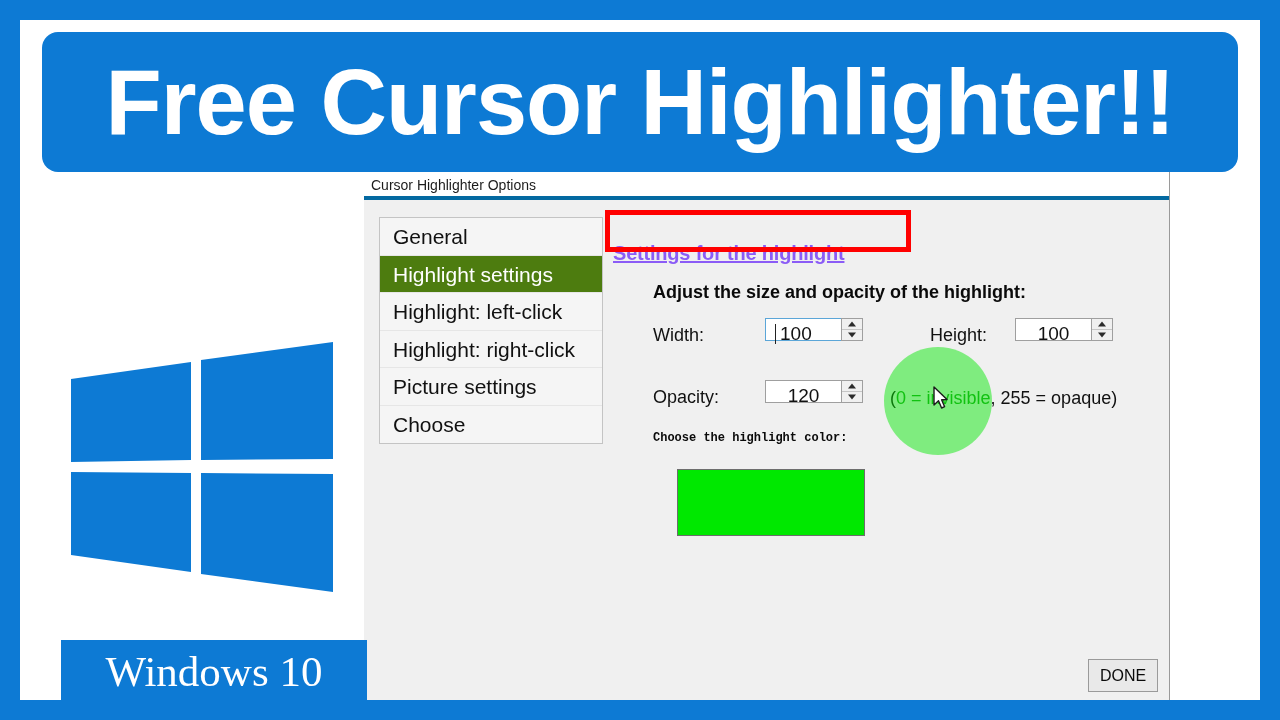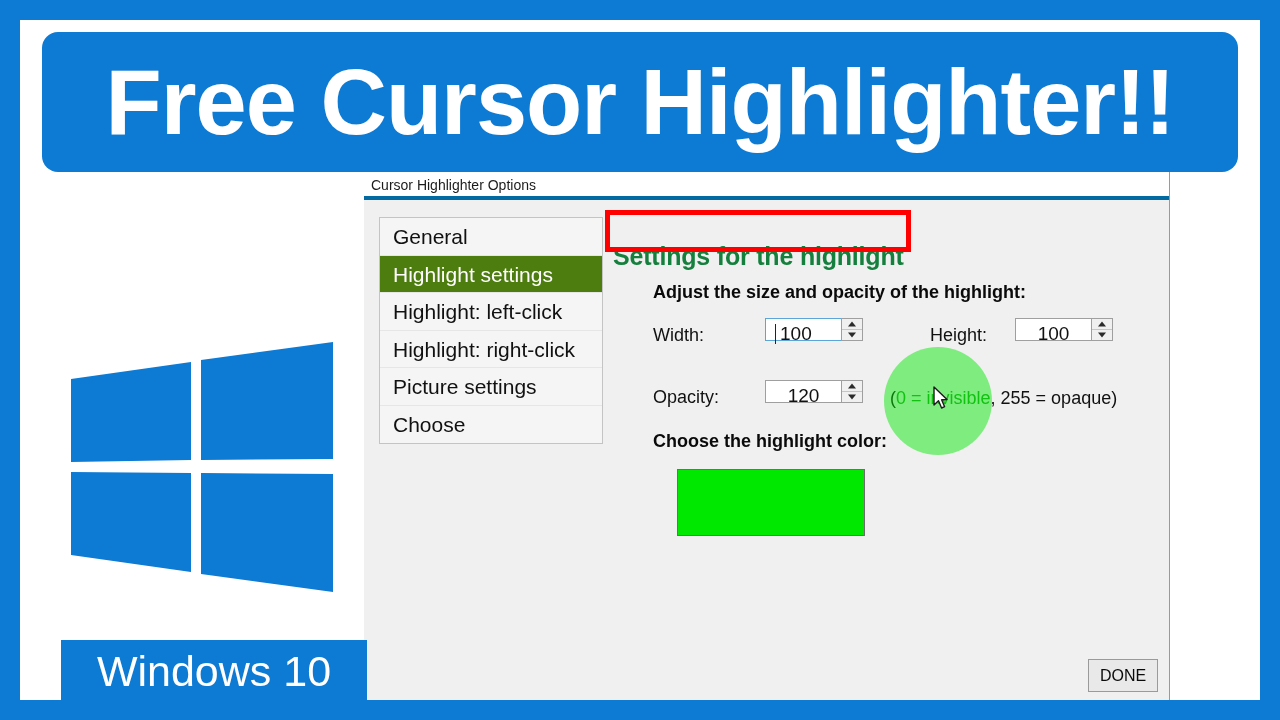--- a/index.html
+++ b/index.html
@@ -75,25 +75,26 @@
   .sidebar-item:last-child { border-bottom: none; }
   .sidebar-item.selected {
     background: #4d7c0f;
     color: #ffffff;
   }
 
   
   #pane-title {
     position: absolute;
     left: 250px; top: 42px;
-    font-size: 25px;
+    font-size: 20px;
     font-weight: bold;
-    color: #15803d;
+    color: #8b5cf6;
     white-space: nowrap;
     letter-spacing: -0.2px;
+    text-decoration: underline;
   }
   #pane-subtitle {
     position: absolute;
     left: 290px; top: 82px;
     font-size: 18px;
     font-weight: bold;
     color: #0a0a0a;
     white-space: nowrap;
   }
 
@@ -164,24 +165,25 @@
     left: 527px; top: 188px;
     font-size: 18px;
     color: #111111;
     white-space: nowrap;
   }
   #opacity-hint .green { color: #21a021; }
 
   #color-label {
     position: absolute;
     left: 290px; top: 231px;
-    font-size: 18px;
+    font-size: 12px;
     font-weight: bold;
     color: #0a0a0a;
     white-space: nowrap;
+    font-family: Liberation Mono, monospace;
   }
   #color-swatch {
     position: absolute;
     left: 314px; top: 269px;
     width: 188px; height: 67px;
     background: #00e800;
     border: 1px solid #6d6d6d;
   }
 
   #done-button {
@@ -244,20 +246,21 @@
   }
   #win10-text {
     position: absolute;
     left: 0; top: 0;
     width: 100%; height: 100%;
     color: #ffffff;
     font-size: 43px;
     line-height: 63px;
     text-align: center;
     white-space: nowrap;
+    font-family: Liberation Serif, serif;
   }
 
   
   #banner {
     position: absolute;
     left: 42px; top: 32px;
     width: 1196px; height: 140px;
     background: #0d7ad4;
     border-radius: 16px;
   }

